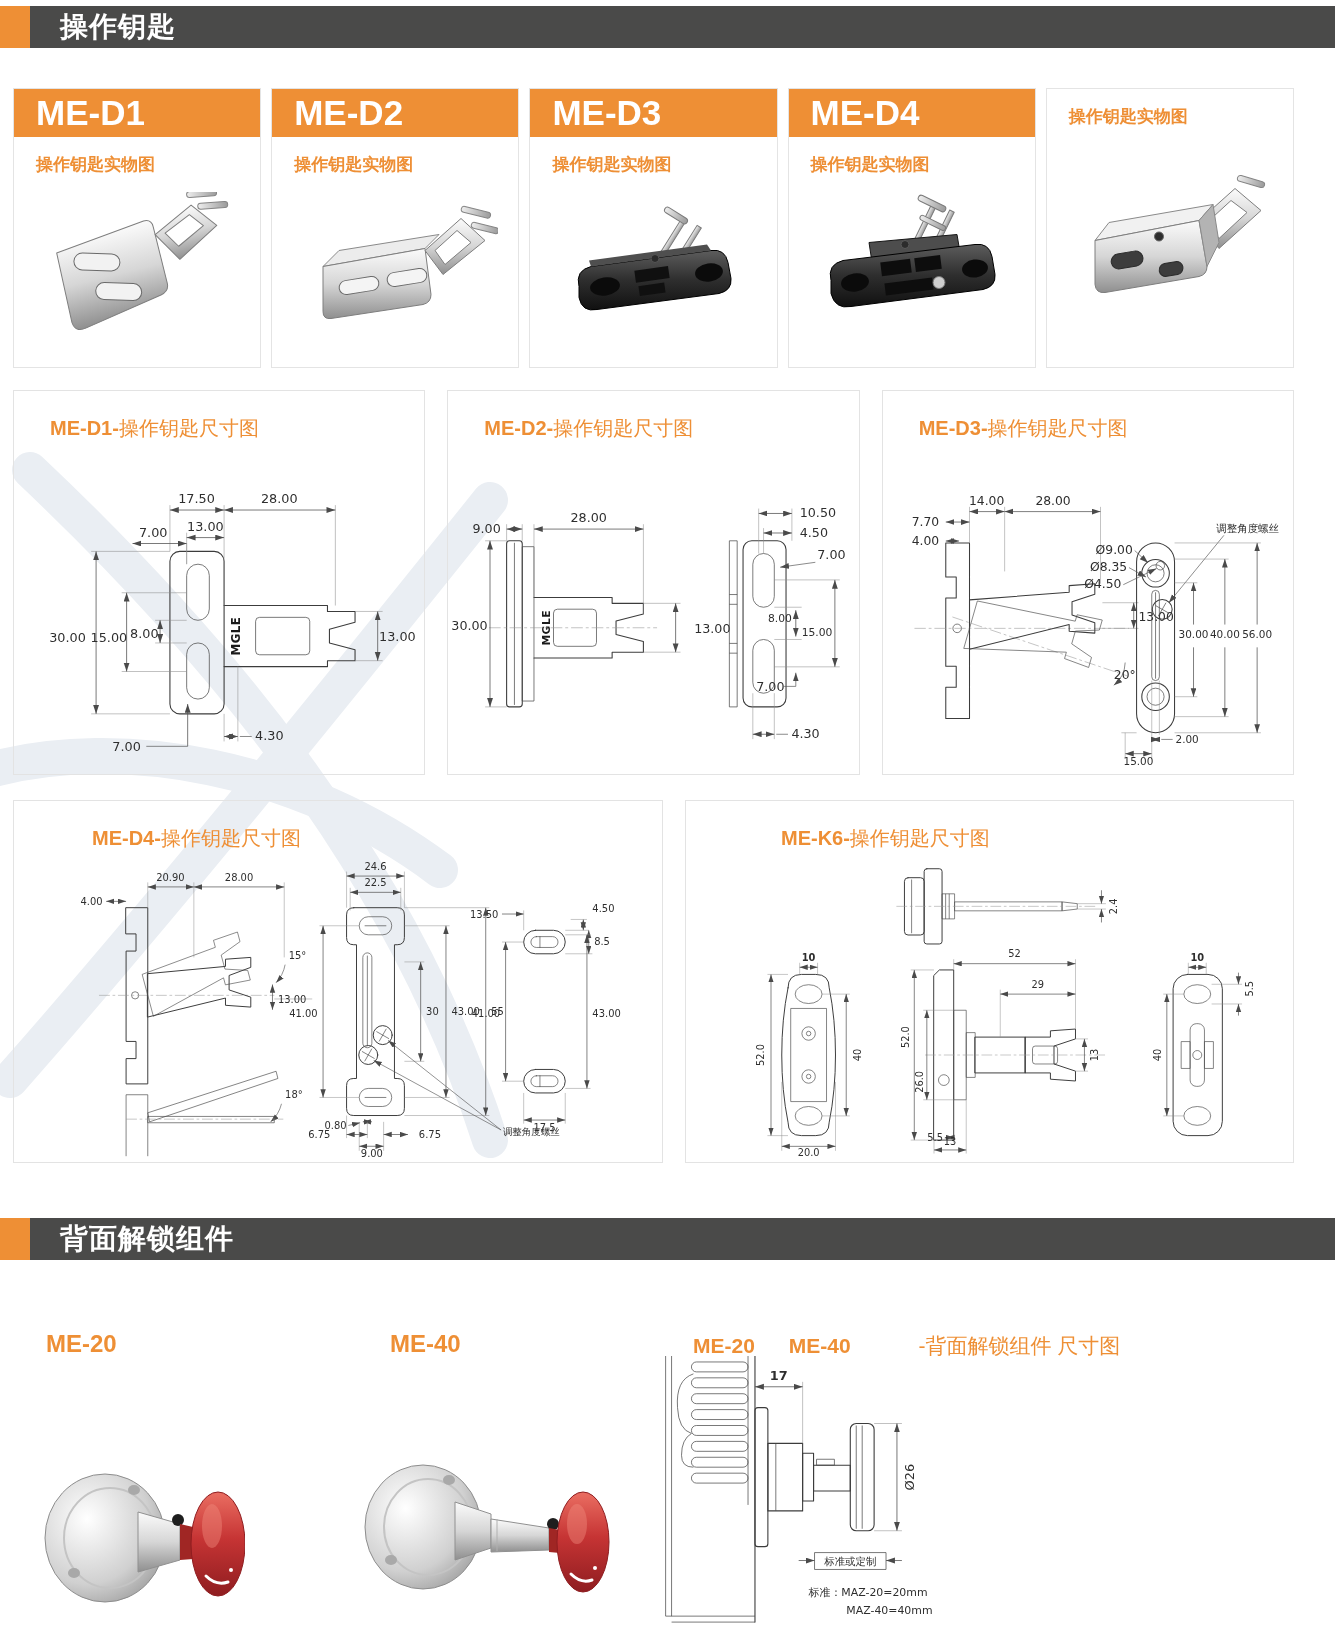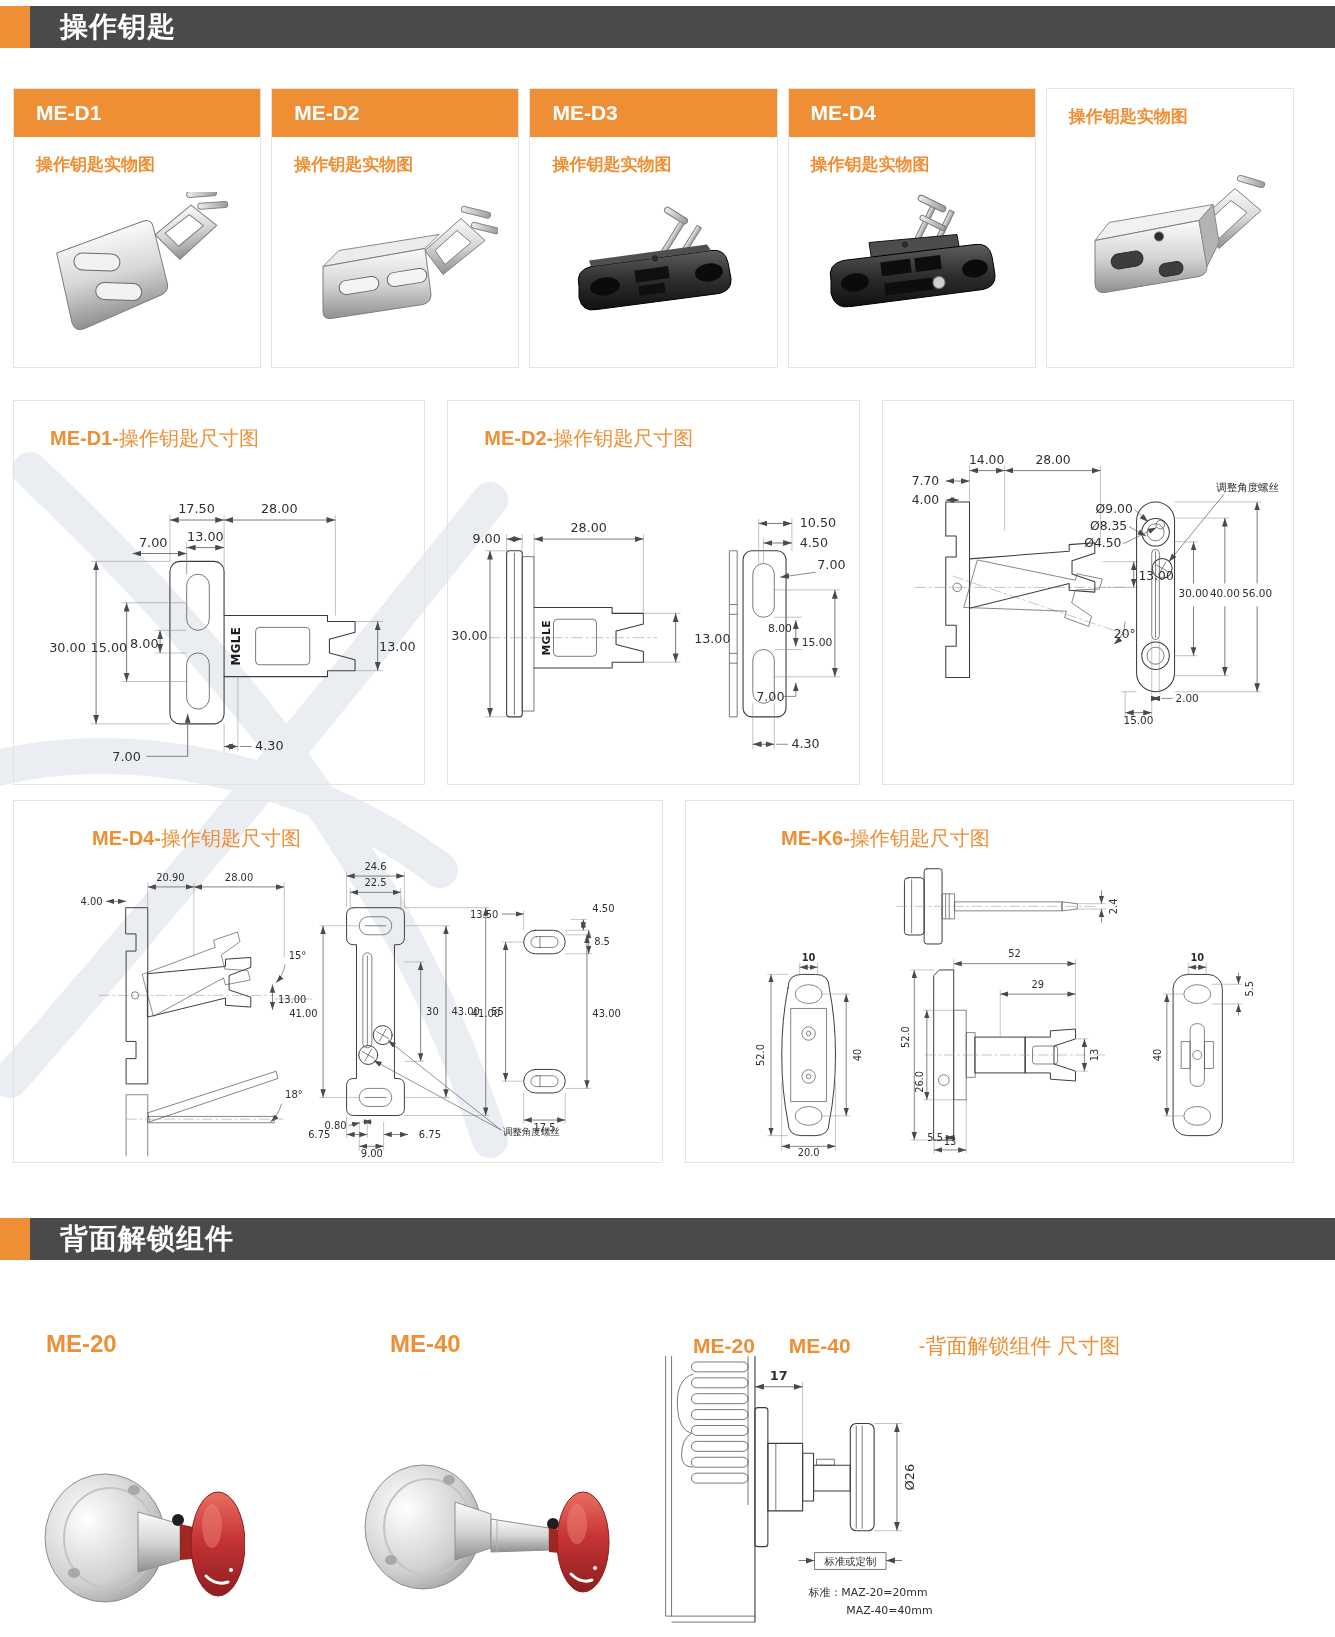--- a/index.html
+++ b/index.html
@@ -4,25 +4,25 @@
 <style>
   html,body{margin:0;padding:0;background:#fff}
   body{width:1335px;height:1637px;position:relative;overflow:hidden;
        font-family:"Liberation Sans","DejaVu Sans",sans-serif;-webkit-font-smoothing:antialiased}
   .wm{position:absolute;left:-40px;top:430px;z-index:0}
   .bar{position:absolute;left:0;width:1335px;height:42px;background:#4a4a49;z-index:1;display:flex;align-items:center}
   .bar-accent{width:30px;height:42px;background:#ee8f35;margin-right:4px}
   .bar-title{color:#fff;font-size:28px;font-weight:bold;padding-left:26px;letter-spacing:1px}
   .cards{position:absolute;left:13px;top:88px;width:1281px;height:280px;display:flex;gap:10px;z-index:1}
   .card{flex:1;border:1px solid #e4e4e4;background:#fff;display:flex;flex-direction:column}
-  .card-h{height:48px;background:#ee8f35;color:#fff;font-size:21px;font-weight:bold;line-height:48px;padding-left:22px}
+  .card-h{height:48px;background:#ee8f35;color:#fff;font-size:35px;font-weight:bold;line-height:48px;padding-left:22px}
   .card-lbl{color:#ee8f35;font-size:17px;font-weight:700;margin:16px 0 0 22px}
   .card-ph{flex:1;display:flex;align-items:center;justify-content:center}
   .row{position:absolute;left:13px;width:1281px;display:flex;gap:22px;z-index:1}
-  .row1{top:400px;height:385px}
+  .row1{top:390px;height:385px}
   .row2{top:800px;height:363px}
   .box{border:1px solid #e3e3e3;background:transparent;position:relative;overflow:hidden}
   .b1{flex:1}
   .bD4{width:649px}.bK6{width:608px}
   .box-title{padding:24px 0 0 36px;font-size:20px;white-space:nowrap}
   .bD4 .box-title{padding-left:78px}
   .bK6 .box-title{padding-left:95px}
   .btm{color:#ee8f35;font-weight:bold}
   .btr{color:#ee8f35;font-weight:500}
   svg.draw{display:block;margin-top:6px;width:100%}
@@ -300,20 +300,21 @@
       <path class="ld" d="M344,244 H356 V230" marker-end="url(#ar)"></path>
       <line class="ex" x1="312" y1="251" x2="312" y2="298"></line>
         <line class="ex" x1="334" y1="251" x2="334" y2="298"></line>
       <line class="dm" x1="312" y1="293" x2="334" y2="293"></line>
         <line class="ld" x1="336" y1="293" x2="348" y2="293"></line>
       <text class="t tm" x="366" y="297">4.30</text>
     </svg>
   </div>
 
   <div class="box b1">
+    <div class="box-title"><span class="btm">ME-D3-</span><span class="btr">操作钥匙尺寸图</span></div>
     <svg class="draw" height="318" viewBox="0 0 410 335" preserveAspectRatio="xMidYMin meet">
       <path class="p" d="M55,100 H80 V285 H55 V252 H66 V230 H55 V158 H66 V136 H55 Z"></path>
       <circle cx="67" cy="190" r="4.5" class="p2"></circle>
       <line class="cl" x1="22" y1="190" x2="248" y2="190"></line>
       <line class="cl" x1="62" y1="178" x2="246" y2="240"></line>
       <path class="p" d="M80,160 L185,152 V145 L212,143 V154 L188,162 V176 L212,184 V195 L185,193 V186 L80,212 Z"></path>
       <g class="p2" transform="rotate(16 80 190)" opacity=".85">
           <path d="M80,160 L185,152 V145 L212,143 V154 L188,162 V176 L212,184 V195 L185,193 V186 L80,212 Z"></path>
         </g>
       <line class="ex" x1="80" y1="100" x2="80" y2="62"></line>

